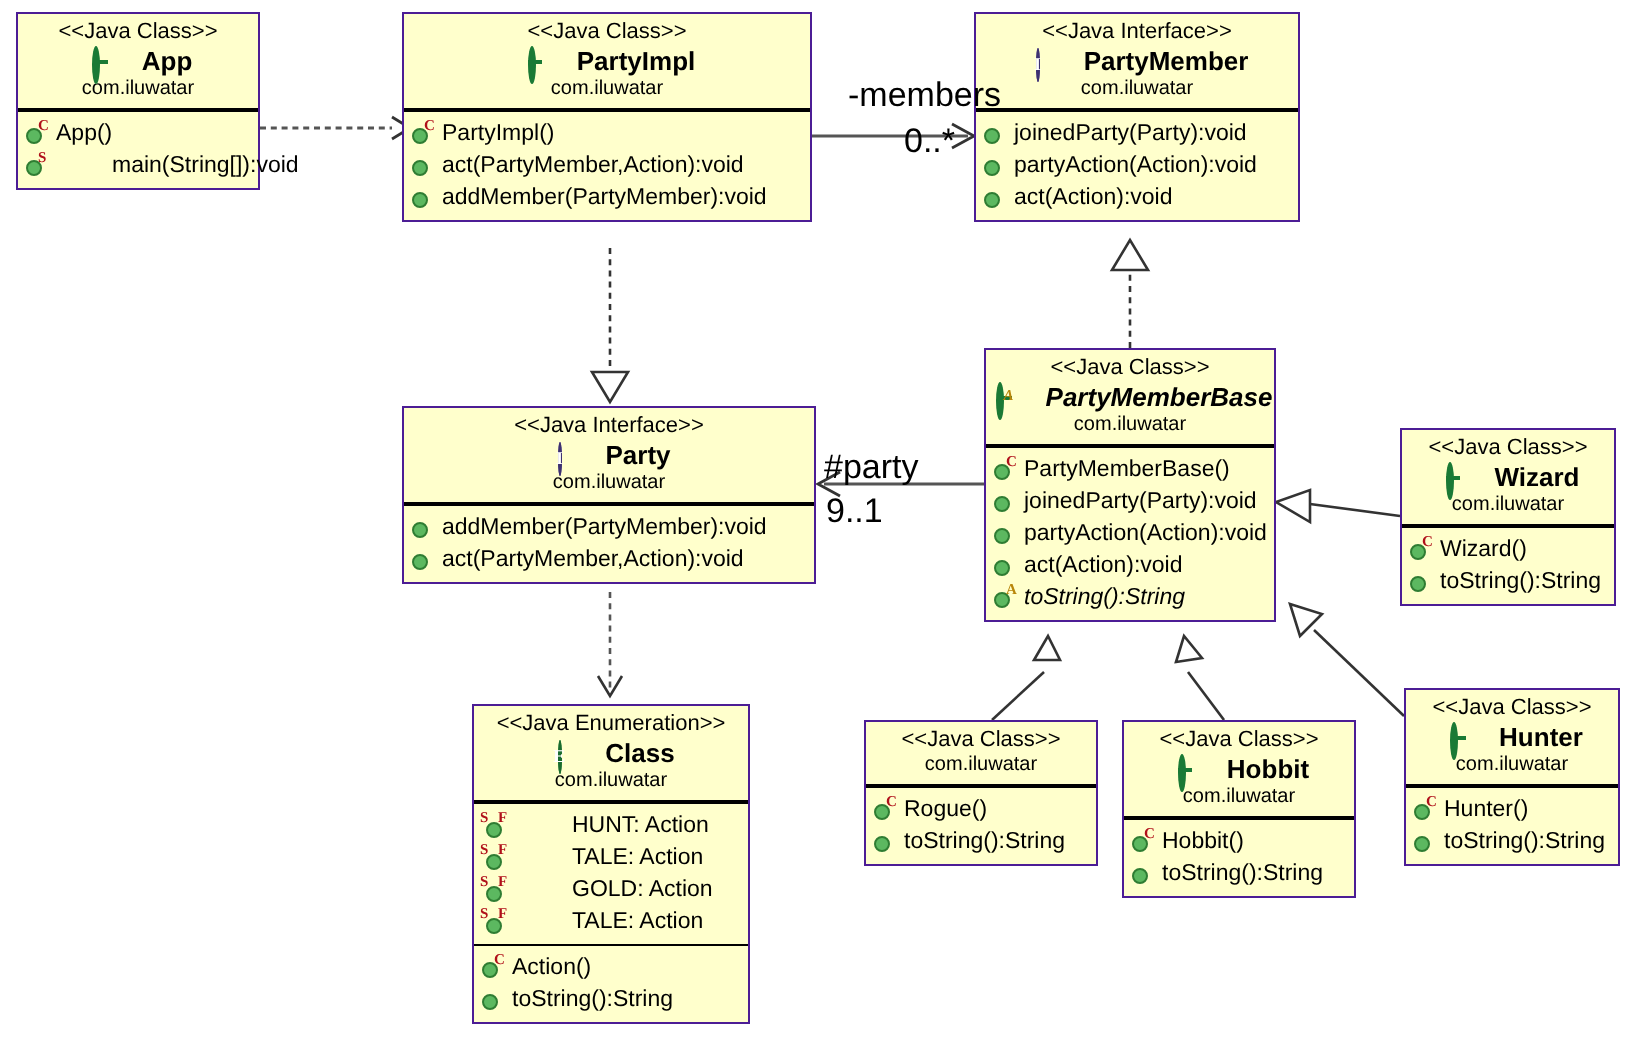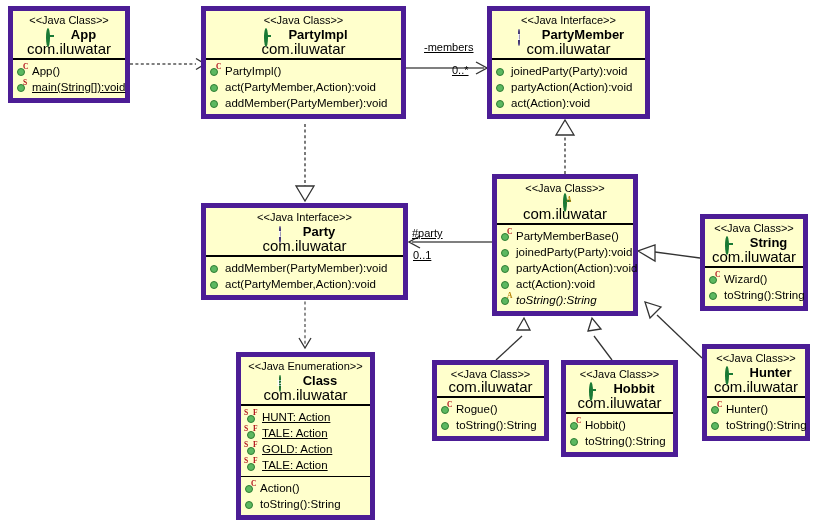--- a/index.html
+++ b/index.html
@@ -9,47 +9,47 @@
     font-family:"Liberation Sans", sans-serif;
     overflow:hidden;
     position:relative;
   }
   #canvas{position:absolute;left:0;top:0;width:814px;height:520px;}
   svg.wires{position:absolute;left:0;top:0;width:814px;height:520px;pointer-events:none;}
 
   .node{
     position:absolute;
     background:#ffffcc;
-    border:5px solid #4c1d95;
+    border:1px solid #4c1d95;
     box-sizing:border-box;
     z-index:2;
   }
   .hdr{
     padding:3px 4px 4px 4px;
     text-align:center;
     border-bottom:1px solid #000000;
     box-shadow:inset 0 -3px 0 -2px #000;
   }
   .stereo{font-size:11px;color:#000;line-height:13px;}
   .nm{
     font-size:13px;font-weight:bold;color:#000;line-height:16px;
-    display:flex;align-items:flex-end;justify-content:center;gap:16px;
+    display:flex;align-items:center;justify-content:center;gap:16px;
     white-space:nowrap;
   }
   .nm.abst{font-style:italic;}
-  .pkg{font-size:15px;color:#000;line-height:12px;}
+  .pkg{font-size:10px;color:#000;line-height:12px;}
 
   .sect{padding:3px 3px 3px 4px;}
   .sect + .sect{border-top:1px solid #000;}
   .row{
     display:flex;align-items:center;gap:3px;
     font-size:11.5px;line-height:16px;color:#000;white-space:nowrap;
   }
   .row .txt{display:inline-block;}
-  .row .txt.u{text-decoration:underline;}
+  .row .txt.u{margin-left:28px;}
   .row .txt.it{font-style:italic;}
 
   
   .ico{position:relative;display:inline-block;flex:0 0 auto;}
 
   .ic-class{width:13px;height:13px;}
   .ic-class .ring{
     width:12px;height:12px;border-radius:50%;
     border:2.2px solid #1a7a35;box-sizing:border-box;
     background:#ffffcc;
@@ -97,22 +97,22 @@
   .ic-field .s{
     position:absolute;left:-1px;top:-2px;font-size:7.5px;font-weight:bold;
     color:#b0101a;font-family:"Liberation Serif",serif;line-height:8px;
   }
   .ic-field .f{
     position:absolute;left:8px;top:-2px;font-size:7.5px;font-weight:bold;
     color:#b0101a;font-family:"Liberation Serif",serif;line-height:8px;
   }
 
   .edge-label{
-    position:absolute;font-size:11px;color:#000;white-space:nowrap;
-    background:transparent;z-index:3;line-height:13px;text-decoration:underline;
+    position:absolute;font-size:17px;color:#000;white-space:nowrap;
+    background:transparent;z-index:3;line-height:13px;
   }
 </style>
 </head>
 <body>
 
 <div id="canvas">
 
   <svg class="wires" viewBox="0 0 814 520">
 
     <g>
@@ -162,21 +162,21 @@
 
     <g>
       <line x1="612" y1="360" x2="594" y2="336" stroke="#333" stroke-width="1.3"></line>
       <path d="M588,331 L601,329 L592,318 Z" fill="#ffffff" stroke="#333" stroke-width="1.3"></path>
     </g>
   </svg>
 
   <div class="edge-label" style="left:424px;top:41px;">-members</div>
   <div class="edge-label" style="left:452px;top:64px;">0..*</div>
   <div class="edge-label" style="left:412px;top:227px;">#party</div>
-  <div class="edge-label" style="left:413px;top:249px;">0..1</div>
+  <div class="edge-label" style="left:413px;top:249px;">9..1</div>
 
   <div class="node" style="left:8px;top:6px;width:122px;">
     <div class="hdr">
       <div class="stereo">&lt;&lt;Java Class&gt;&gt;</div>
       <div class="nm">
         <span class="ico ic-class"><span class="ring"></span><span class="bar"></span></span>
         <span>App</span>
       </div>
       <div class="pkg">com.iluwatar</div>
     </div>
@@ -284,20 +284,21 @@
         <span class="txt">act(PartyMember,Action):void</span>
       </div>
     </div>
   </div>
 
   <div class="node" style="left:492px;top:174px;width:146px;">
     <div class="hdr">
       <div class="stereo">&lt;&lt;Java Class&gt;&gt;</div>
       <div class="nm abst">
         <span class="ico ic-class"><span class="ring"></span><span class="bar"></span><span style="position:absolute;left:8px;top:-3px;font-size:7.5px;font-weight:bold;color:#b8860b;font-family:'Liberation Serif',serif;">A</span></span>
+        <span>PartyMemberBase</span>
       </div>
       <div class="pkg">com.iluwatar</div>
     </div>
     <div class="sect">
       <div class="row">
         <span class="ico ic-mem">
             <span class="dot"></span>
             <span class="sup sup-c">C</span>
           </span>
         <span class="txt">PartyMemberBase()</span>
@@ -388,21 +389,21 @@
         <span class="txt">toString():String</span>
       </div>
     </div>
   </div>
 
   <div class="node" style="left:700px;top:214px;width:108px;">
     <div class="hdr">
       <div class="stereo">&lt;&lt;Java Class&gt;&gt;</div>
       <div class="nm">
         <span class="ico ic-class"><span class="ring"></span><span class="bar"></span></span>
-        <span>String</span>
+        <span>Wizard</span>
       </div>
       <div class="pkg">com.iluwatar</div>
     </div>
     <div class="sect">
       <div class="row">
         <span class="ico ic-mem">
             <span class="dot"></span>
             <span class="sup sup-c">C</span>
           </span>
         <span class="txt">Wizard()</span>

